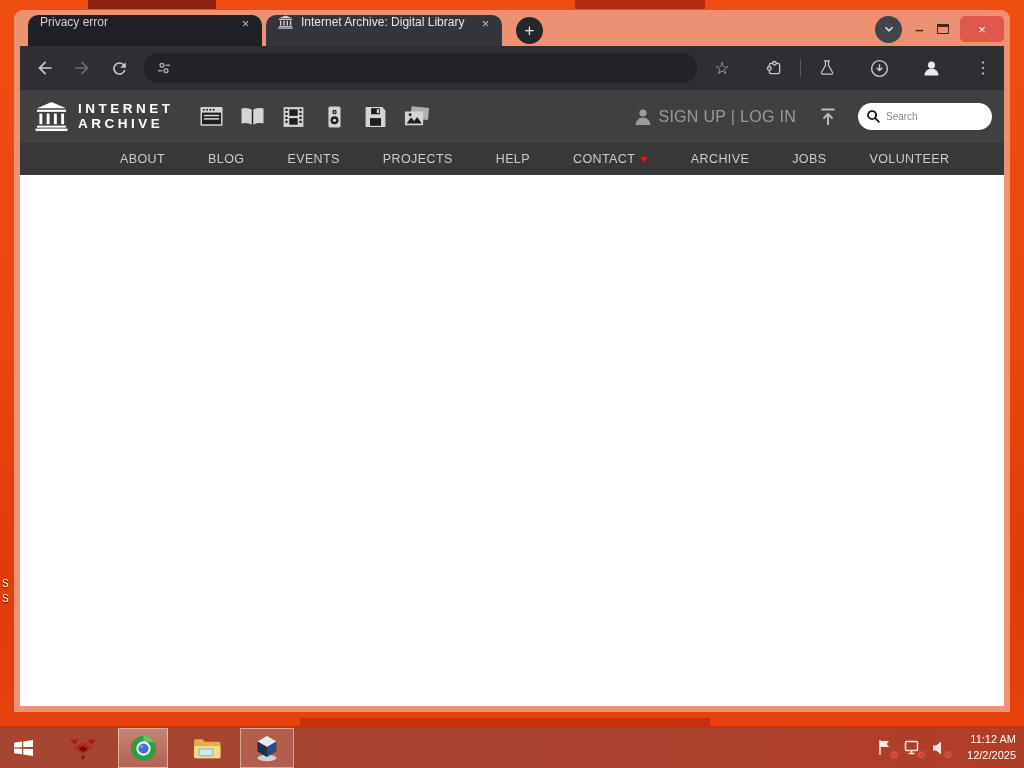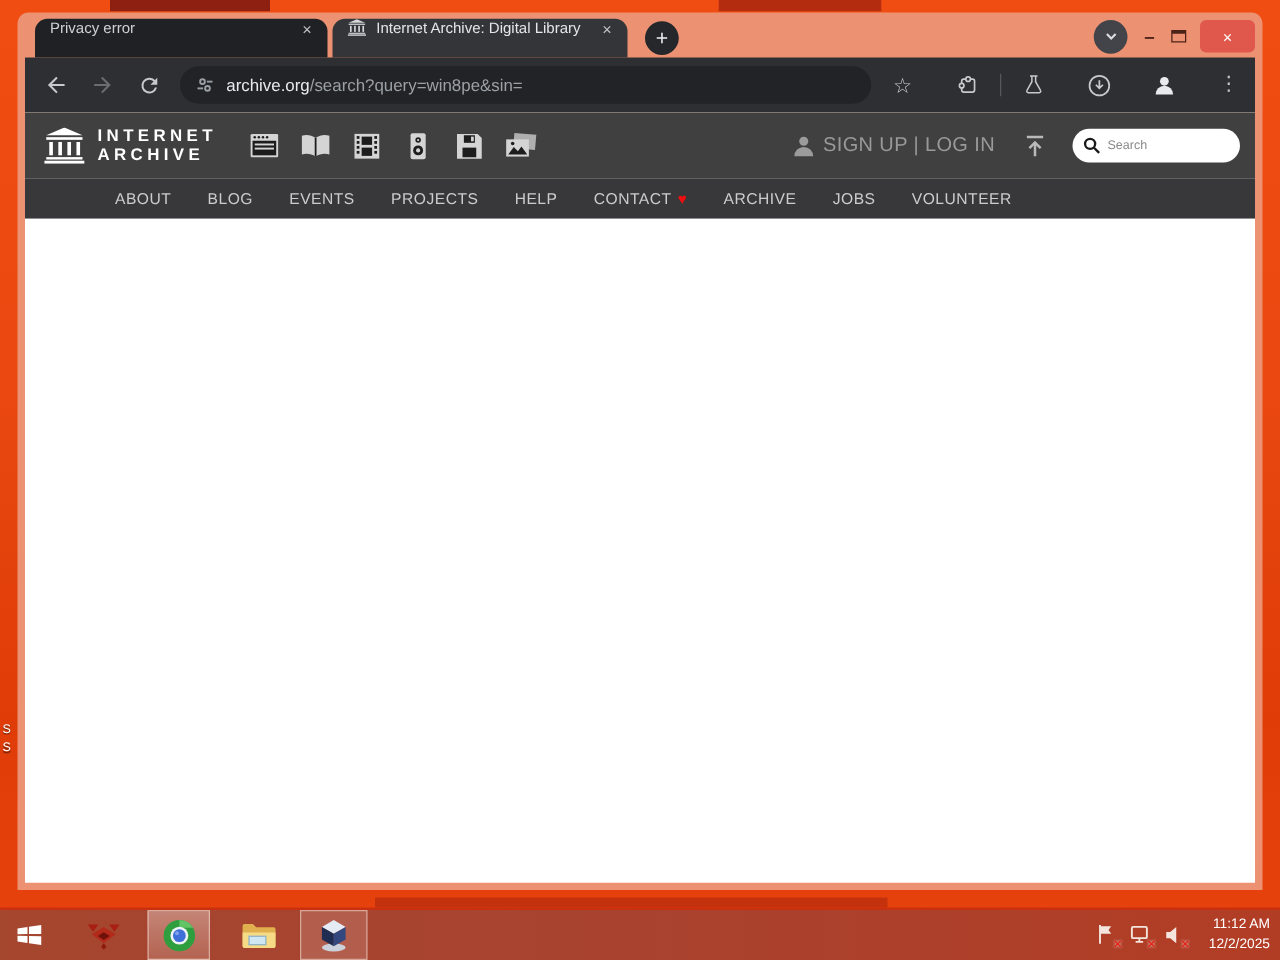--- a/index.html
+++ b/index.html
@@ -75,21 +75,21 @@
   .ia-account { color:#999; font-size:16px; letter-spacing:.3px; margin-left:5px; }
   .ia-upload { margin:0 20px 0 22px; color:#b9b9b9; }
   .ia-search { width:134px; height:27px; background:#fff; border-radius:14px; display:flex;
                align-items:center; padding:0 8px; margin-right:12px; }
   .ia-search input { border:none; outline:none; width:92px; font-size:10px; color:#333;
                      font-family:"Liberation Sans", sans-serif; background:transparent; margin-left:5px; }
   .ia-search input::placeholder { color:#8a8a8a; }
 
   
   .ia-nav { position:absolute; left:0; top:53px; width:984px; height:32px; background:#38383b;
-            display:flex; align-items:center; gap:29px; padding-left:72px; }
+            display:flex; align-items:center; gap:43px; padding-left:100px; }
   .ia-nav-item { color:#ccc; font-size:12.5px; letter-spacing:.4px; display:flex; align-items:center; gap:5px; }
   .heart { color:#f10e0e; font-size:12px; }
 
   .content-blank { position:absolute; left:0; top:85px; width:984px; height:531px; background:#fff; }
 
   
   .taskbar { position:absolute; left:0; top:726px; width:1024px; height:42px;
              background:linear-gradient(90deg,#a5462f 0%, #a84330 45%, #b23d25 100%);
              border-top:2px solid #c9300f; display:flex; align-items:center; }
   .tb-item { height:40px; display:flex; align-items:center; justify-content:center; flex:0 0 auto; }
@@ -172,21 +172,20 @@
 
     <div class="urlbar">
       <span>
         <svg viewBox="0 0 16 16" width="16" height="16" stroke="#9aa0a6" stroke-width="1.5" fill="none">
           <circle cx="6" cy="5.3" r="1.9"></circle>
             <line x1="9.5" y1="5.3" x2="14" y2="5.3"></line>
           <circle cx="10" cy="10.7" r="1.9"></circle>
             <line x1="2" y1="10.7" x2="6.5" y2="10.7"></line>
         </svg>
       </span>
-      <span class="url-text"><span class="url-domain">archive.org</span><span class="url-path">/search?query=win8pe&amp;sin=</span></span>
     </div>
 
     <div class="right-icons">
       <span class="tbtn star-glyph">☆</span>
       <span class="tbtn">
         <svg viewBox="0 0 24 24" width="19" height="19" stroke="currentColor" stroke-width="1.7" fill="none">
           <rect x="5.5" y="5.5" width="13" height="13" rx="2"></rect>
           <circle cx="12" cy="5.5" r="2.3" fill="#2e2f32"></circle>
             <circle cx="5.5" cy="12" r="2.3" fill="#2e2f32"></circle>
         </svg>

